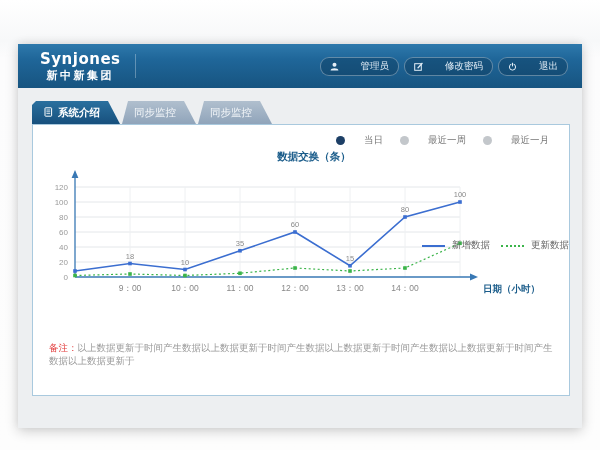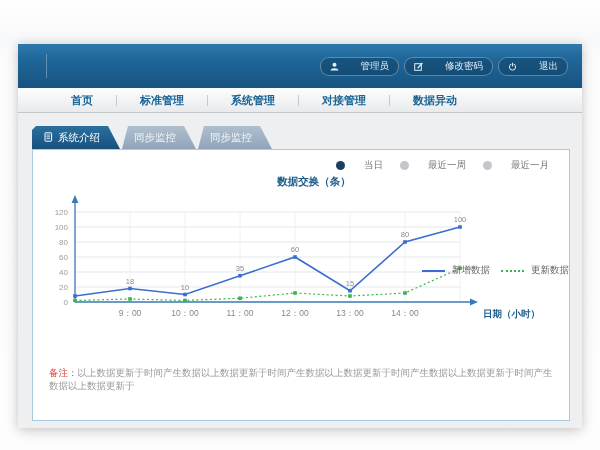--- a/index.html
+++ b/index.html
@@ -20,21 +20,21 @@
 
   
   .mainnav { height:25px; background:linear-gradient(180deg,#fdfdfd,#e8eaec); border-bottom:1px solid #c2c6c9; display:flex; align-items:center; padding-left:30px; }
   .nav-item { color:#1a6496; font-size:11px; font-weight:bold; padding:0 23px; cursor:pointer; }
   .nav-sep { width:1px; height:11px; background:#c6cacd; }
 
   
   .content { position:relative; height:314px; padding-top:13px; }
   .tabs { display:flex; align-items:flex-end; margin-left:14px; height:23px; }
   .tab { height:23px; display:flex; align-items:center; gap:5px; font-size:10.5px; color:#fff; padding:0 20px 0 12px; cursor:pointer; }
-  .tab.active { background:linear-gradient(180deg,#2a709f,#17507d); font-weight:normal; clip-path:polygon(0 100%, 0 4px, 4px 0, calc(100% - 12px) 0, 100% 100%); }
+  .tab.active { background:linear-gradient(180deg,#2a709f,#17507d); font-weight:bold; clip-path:polygon(0 100%, 0 4px, 4px 0, calc(100% - 12px) 0, 100% 100%); }
   .tab.inactive { background:linear-gradient(180deg,#b0bfce,#90a4ba); color:#f4f7fa; margin-left:2px; clip-path:polygon(0 100%, 6px 0, calc(100% - 12px) 0, 100% 100%); }
 
   .panel { margin:0 12px 0 14px; height:272px; background:#fff; border:1px solid #a9c9de; position:relative; }
 
   .radio-row { display:flex; justify-content:flex-end; align-items:center; gap:17px; padding:9px 20px 0 0; height:22px; }
   .radio-option { display:flex; align-items:center; gap:19px; font-size:9.5px; color:#777; cursor:pointer; }
   .radio-dot { width:9px; height:9px; border-radius:50%; background:#c3c7cb; }
   .radio-dot.selected { background:#1d3f66; }
 
   .ylabel { color:#1a5c8a; font-weight:bold; font-size:10.5px; margin:3px 0 0 26px;text-align:center; }
@@ -50,20 +50,24 @@
   .note { margin:37px 14px 0 16px; font-size:9.5px; color:#9a9a9a; line-height:1.35; }
   .note .note-prefix { color:#e23c3c; }
 </style>
 </head>
 <body>
 
 <div class="stage">
   <div class="window">
 
     <div class="topbar">
+      <div class="logo-block">
+        <span class="logo-en">Synjones</span>
+        <span class="logo-cn">新中新集团</span>
+      </div>
       <div class="logo-divider"></div>
       <div class="user-actions">
         <div class="user-btn">
           <span>
             <svg width="9" height="9" viewBox="0 0 9 9">
                 <circle cx="4.5" cy="2.7" r="2" fill="#e3eef7"></circle>
                 <path d="M0.6 8.6 C0.6 5.6 8.4 5.6 8.4 8.6 Z" fill="#e3eef7"></path>
               </svg>
           </span>
           <span>管理员</span>
@@ -83,31 +87,20 @@
                 <circle cx="4.5" cy="5" r="3.1" fill="none" stroke="#e3eef7" stroke-width="1"></circle>
                 <line x1="4.5" y1="0.4" x2="4.5" y2="4.2" stroke="#175480" stroke-width="2.2"></line>
                 <line x1="4.5" y1="0.8" x2="4.5" y2="4.4" stroke="#e3eef7" stroke-width="1"></line>
               </svg>
           </span>
           <span>退出</span>
         </div>
       </div>
     </div>
 
-    <div class="mainnav">
-      <span class="nav-item">首页</span>
-      <span class="nav-sep"></span>
-      <span class="nav-item">标准管理</span>
-      <span class="nav-sep"></span>
-      <span class="nav-item">系统管理</span>
-      <span class="nav-sep"></span>
-      <span class="nav-item">对接管理</span>
-      <span class="nav-sep"></span>
-      <span class="nav-item">数据异动</span>
-    </div>
 
     <div class="content">
       <div class="tabs">
         <div class="tab active">
           <span>
             <svg width="9" height="10" viewBox="0 0 9 10">
                 <rect x="1" y="0.8" width="6.6" height="8.4" rx="0.6" fill="none" stroke="#fff" stroke-width="1"></rect>
                 <line x1="2.4" y1="3" x2="6.2" y2="3" stroke="#fff" stroke-width="0.8"></line>
                 <line x1="2.4" y1="4.8" x2="6.2" y2="4.8" stroke="#fff" stroke-width="0.8"></line>
                 <line x1="2.4" y1="6.6" x2="6.2" y2="6.6" stroke="#fff" stroke-width="0.8"></line>

